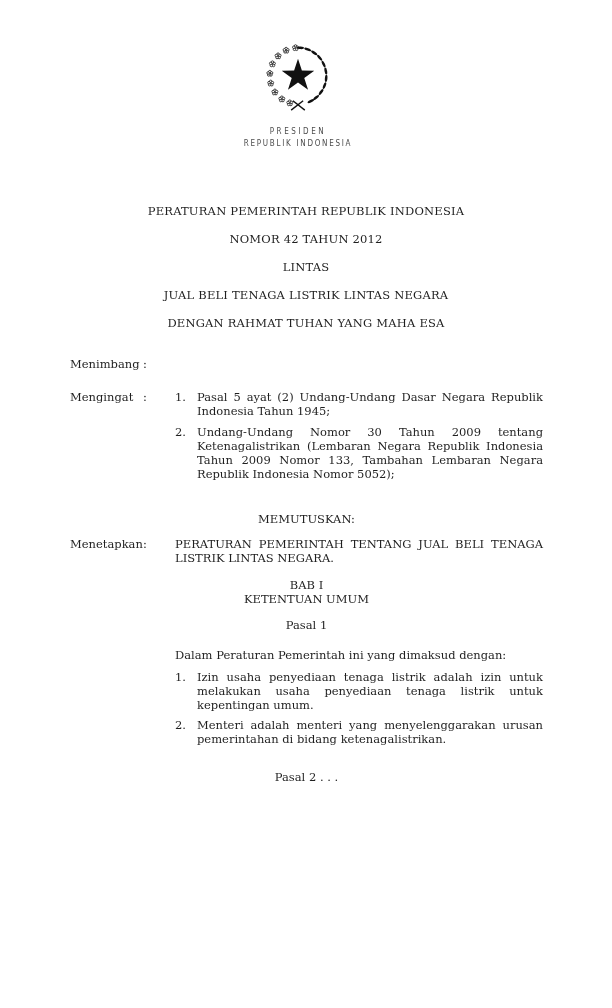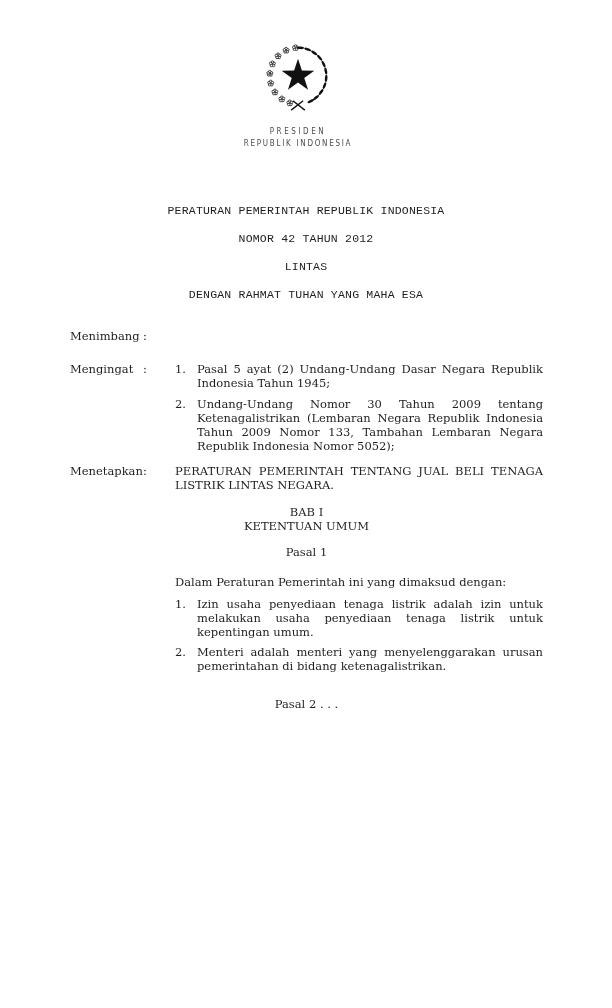--- a/index.html
+++ b/index.html
@@ -31,21 +31,20 @@
   }
   .lh-line1{font-size:8.5px;line-height:12px;letter-spacing:3px;}
   .lh-line2{font-size:8.5px;line-height:12px;letter-spacing:2px;}
   
   .title-block{margin-top:56px;text-align:center;}
   .title-block p{
     margin:0 0 16px 0;
     font-size:11.5px;
     line-height:12px;
     letter-spacing:0.2px;
-    font-family:Liberation Mono, monospace;
   }
   
   .content{margin:0 69px 0 70px;}
   .hang-row{
     display:grid;
     grid-template-columns:73px 32px 1fr;
     align-items:start;
   }
   .hang-row .label,.hang-row .colon{line-height:14px;}
   .just{text-align:justify;}
@@ -121,20 +120,21 @@
     <div class="letterhead">
       <div class="lh-line1">PRESIDEN</div>
       <div class="lh-line2">REPUBLIK INDONESIA</div>
     </div>
   </div>
 
   <div class="title-block">
     <p>PERATURAN PEMERINTAH REPUBLIK INDONESIA</p>
     <p>NOMOR 42 TAHUN 2012</p>
     <p>LINTAS</p>
+    <p>JUAL BELI TENAGA LISTRIK LINTAS NEGARA</p>
     <p>DENGAN RAHMAT TUHAN YANG MAHA ESA</p>
   </div>
 
   <div class="content">
 
     <div class="hang-row mt-menimbang">
       <span class="label">Menimbang</span>
       <span class="colon">:</span>
     </div>
 
@@ -146,20 +146,21 @@
           <span>1.</span>
           <p class="just">Pasal 5 ayat (2) Undang-Undang Dasar Negara Republik Indonesia Tahun 1945;</p>
         </div>
         <div class="num-item">
           <span>2.</span>
           <p class="just">Undang-Undang Nomor 30 Tahun 2009 tentang Ketenagalistrikan (Lembaran Negara Republik Indonesia Tahun 2009 Nomor 133, Tambahan Lembaran Negara Republik Indonesia Nomor 5052);</p>
         </div>
       </div>
     </div>
 
+    <div class="centered mt-memutuskan">MEMUTUSKAN:</div>
 
     <div class="hang-row mt-menetapkan">
       <span class="label">Menetapkan</span>
       <span class="colon">:</span>
       <p class="just">PERATURAN PEMERINTAH TENTANG JUAL BELI TENAGA LISTRIK LINTAS NEGARA.</p>
     </div>
 
     <div class="centered mt-bab">
       <div>BAB I</div>
       <div>KETENTUAN UMUM</div>

